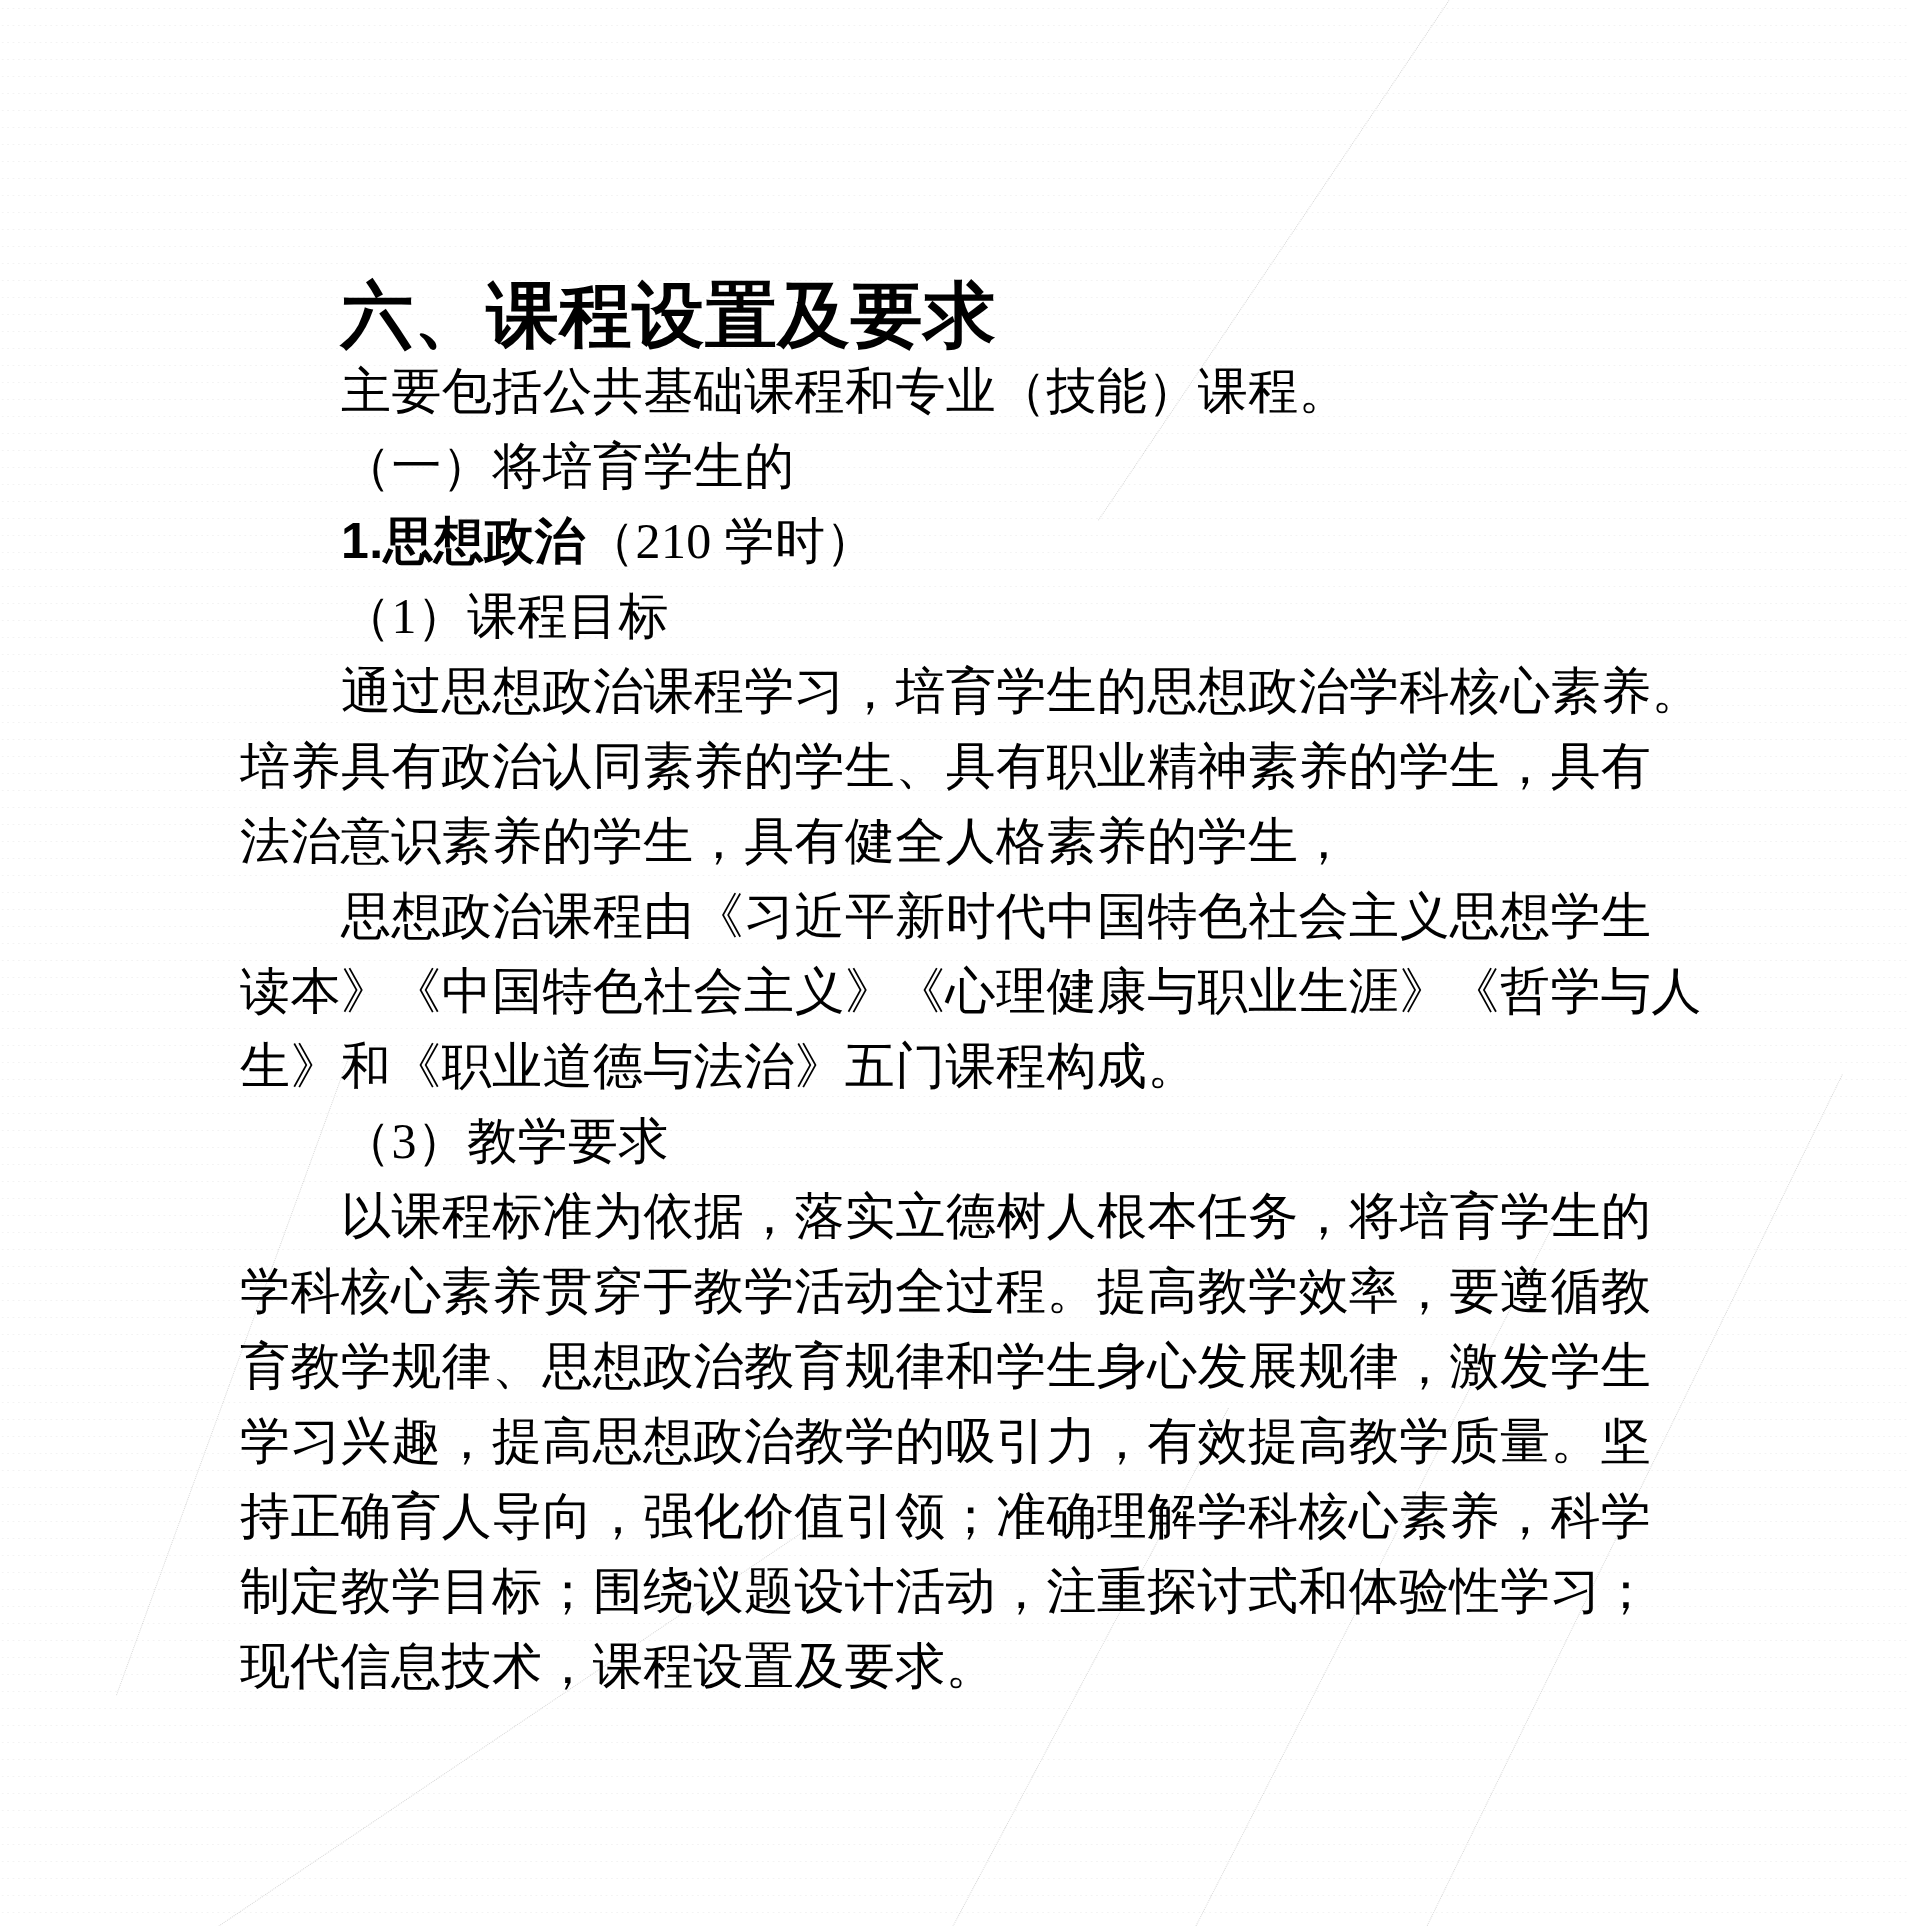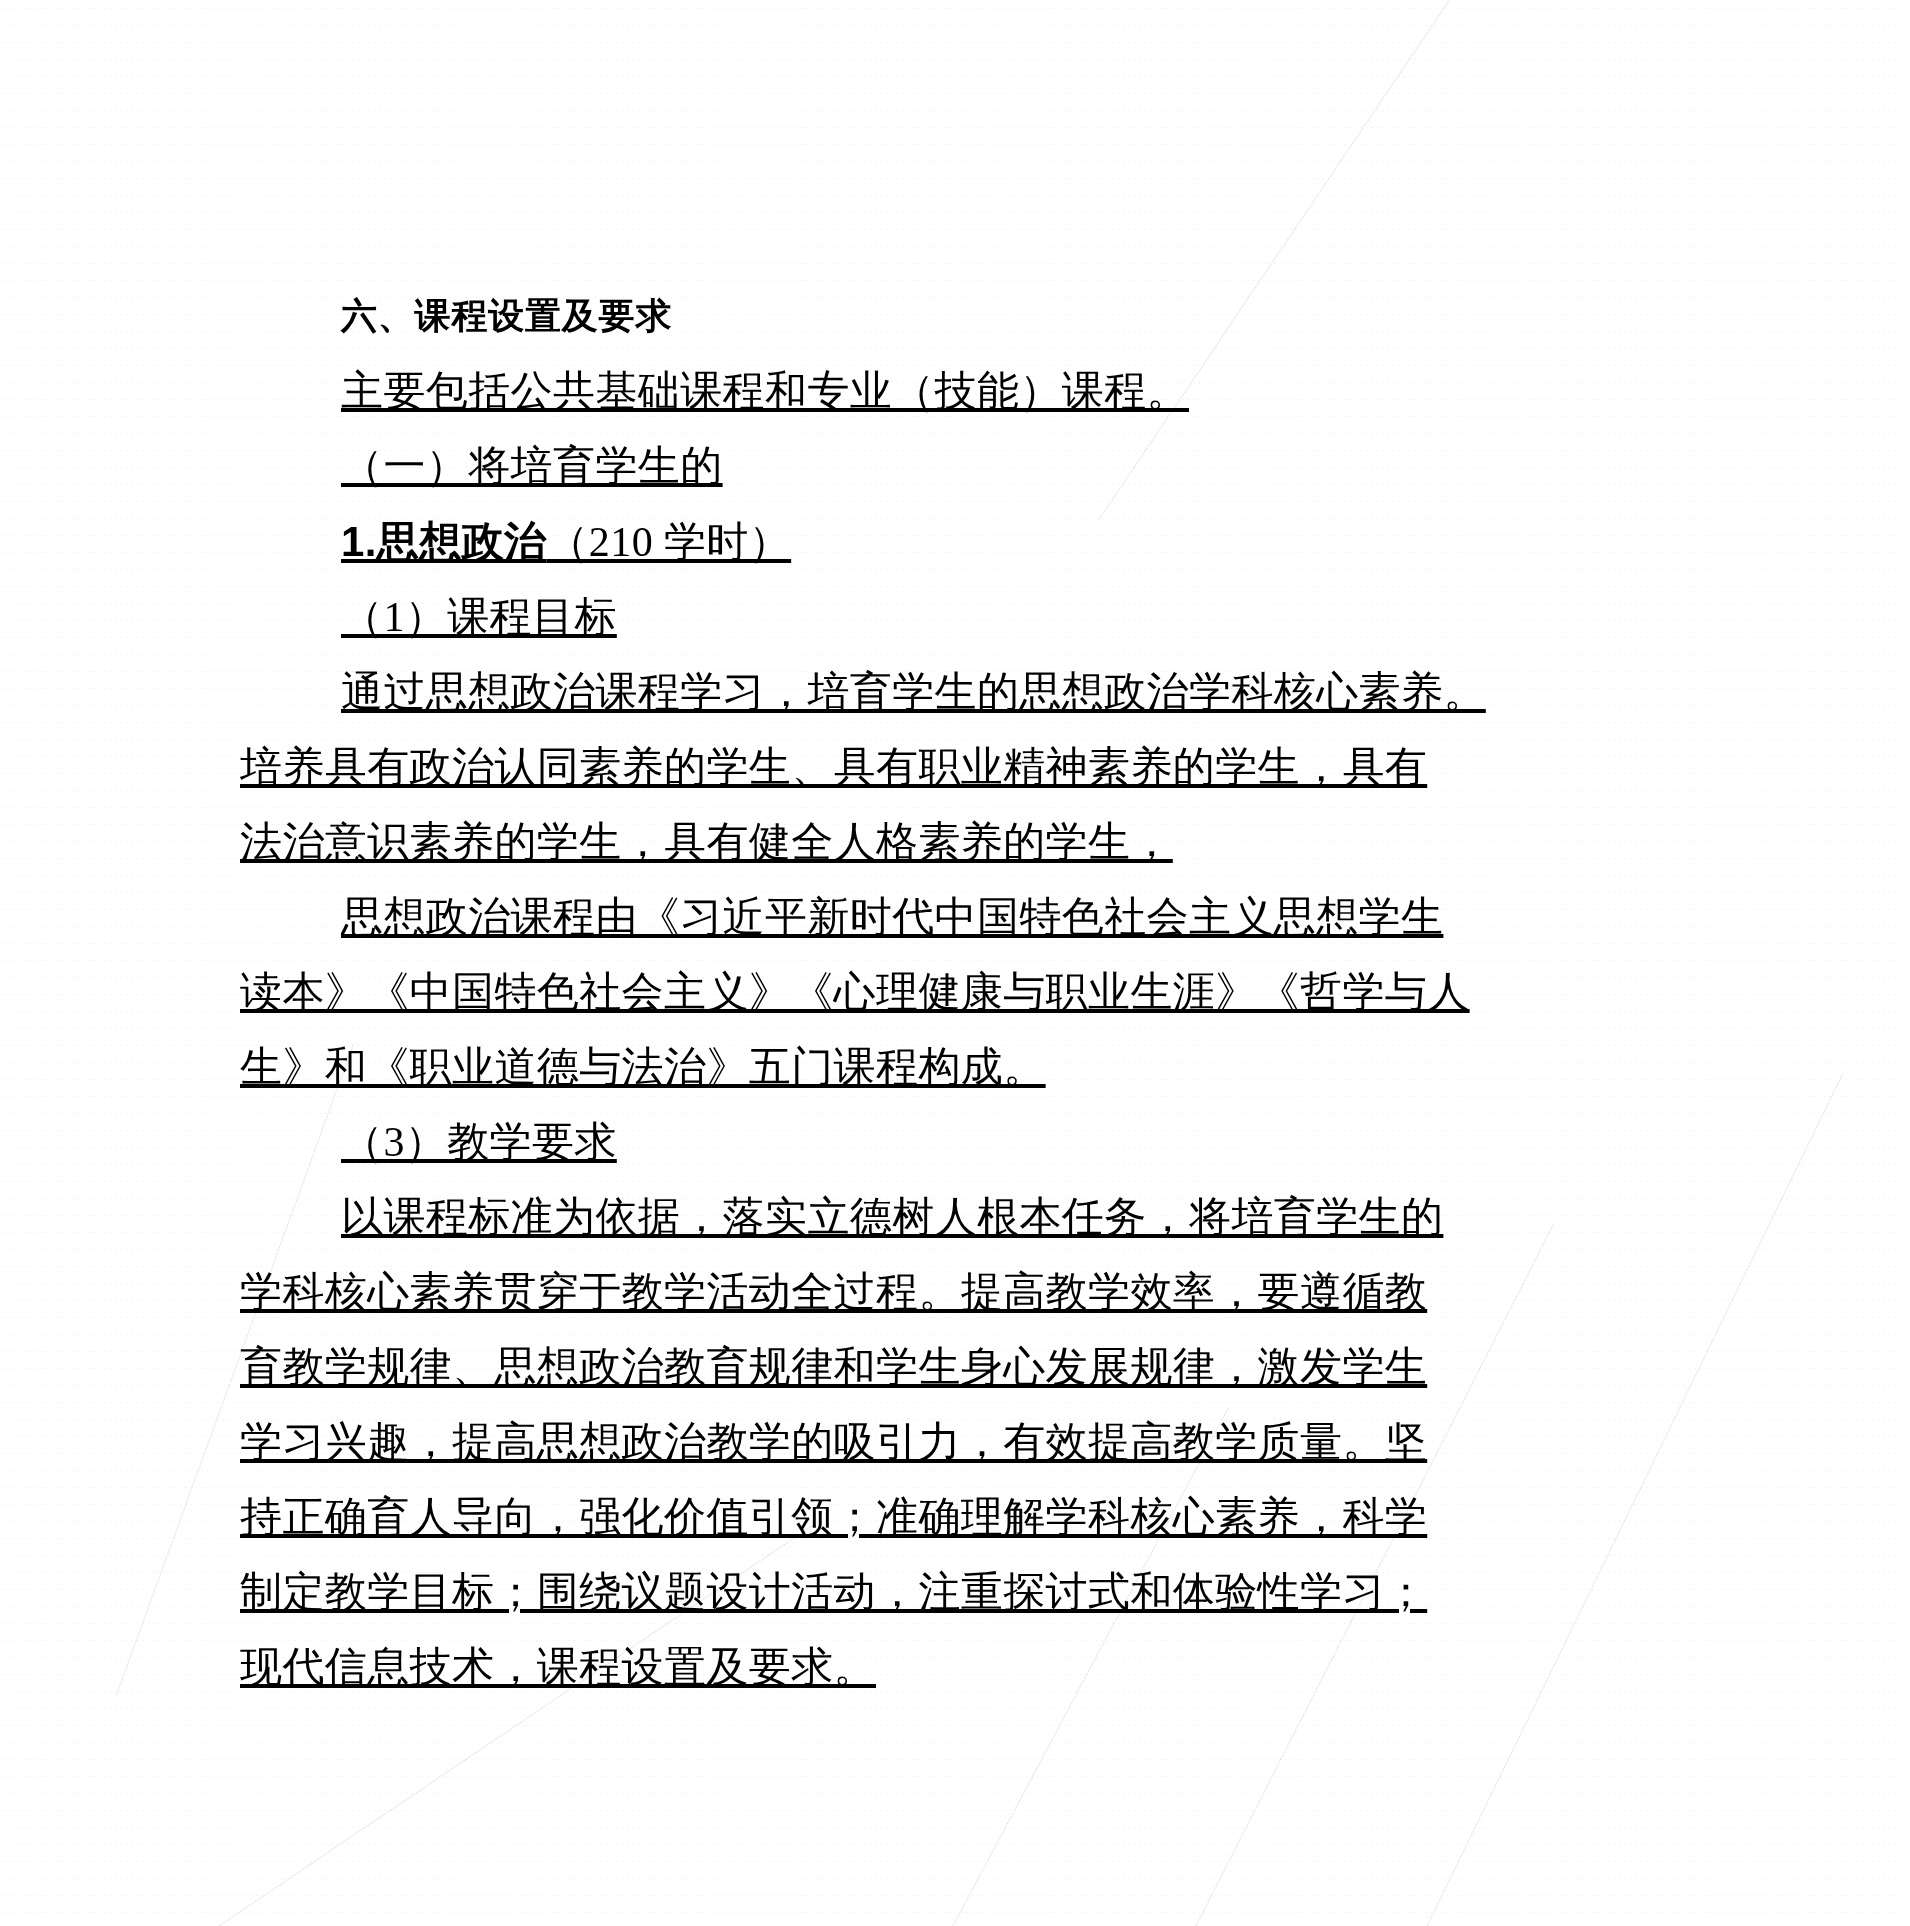--- a/index.html
+++ b/index.html
@@ -41,32 +41,31 @@
 
   .content {
     position: absolute;
     left: 240px;
     top: 277px;
     width: 1464px;
   }
   .heading {
     font-family: "Liberation Sans", sans-serif;
     font-weight: 700;
-    font-size: 36px;
+    font-size: 72px;
     line-height: 77px;
     text-indent: 101px;
     white-space: nowrap;
     letter-spacing: 0.8px;
   }
   .line {
-    font-size: 42px;
+    font-size: 50px;
     line-height: 75px;
     white-space: nowrap;
     letter-spacing: 0.4px;
-    text-decoration: underline;
   }
   .line.indent { text-indent: 101px; }
   .bold-part {
     font-family: "Liberation Sans", sans-serif;
     font-weight: 700;
   }
 </style>
 </head>
 <body>
 

